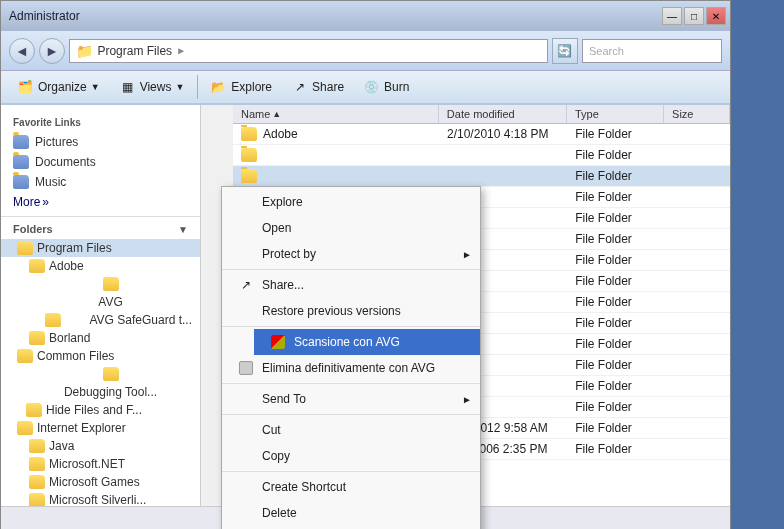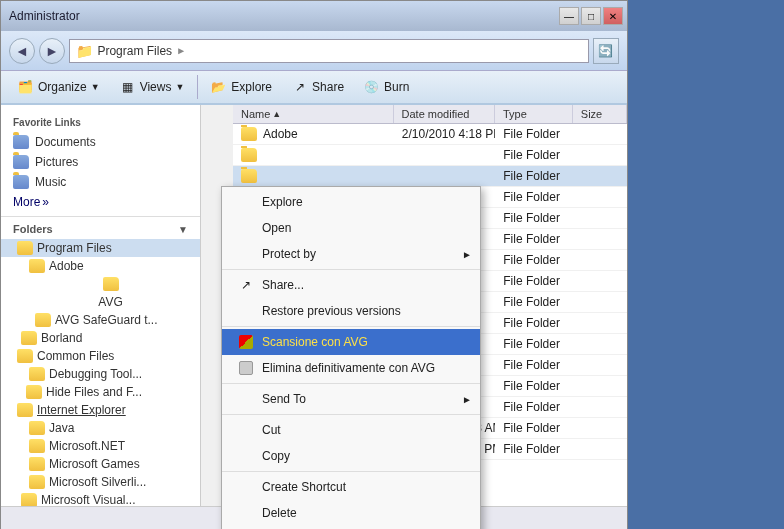--- a/index.html
+++ b/index.html
@@ -1,19 +1,19 @@
 <!DOCTYPE html>
 <html><head>
   <meta charset="utf-8">
   <style>
     * { margin: 0; padding: 0; box-sizing: border-box; }
     body { width: 784px; height: 529px; overflow: hidden; font-family: 'Segoe UI', Tahoma, sans-serif; font-size: 12px; background: #4a6fa5; position: relative; }
 
     
-    .window { width: 628px; height: 529px; background: #f0f0f0; border: 1px solid #888; position: relative; }
+    .window { width: 731px; height: 529px; background: #f0f0f0; border: 1px solid #888; position: relative; }
     .title-bar { background: linear-gradient(to bottom, #c8d8ee 0%, #a8b8d0 100%); height: 30px; display: flex; align-items: center; justify-content: space-between; padding: 0 4px 0 8px; }
     .title-text { font-size: 12px; color: #1a1a2e; font-weight: normal; }
     .window-controls { display: flex; gap: 2px; }
     .win-btn { width: 20px; height: 18px; border: 1px solid #aaa; display: flex; align-items: center; justify-content: center; font-size: 10px; cursor: pointer; background: linear-gradient(to bottom, #e8e8e8, #d0d0d0); }
     .win-btn.close { background: linear-gradient(to bottom, #f08080, #d06060); }
 
     
     .nav-bar { background: linear-gradient(to bottom, #dce8f8 0%, #c0d4ee 100%); height: 40px; display: flex; align-items: center; padding: 0 8px; gap: 4px; border-bottom: 1px solid #aac; }
     .nav-btn { width: 26px; height: 26px; background: linear-gradient(to bottom, #e8f0f8, #c8d8ec); border: 1px solid #9ab; border-radius: 14px; display: flex; align-items: center; justify-content: center; cursor: pointer; font-size: 14px; color: #446; }
     .address-bar { flex: 1; height: 24px; background: white; border: 1px solid #99a; display: flex; align-items: center; padding: 0 6px; font-size: 12px; }
@@ -57,21 +57,21 @@
     .file-cell { padding: 2px 8px; font-size: 12px; color: #222; display: flex; align-items: center; gap: 6px; overflow: hidden; white-space: nowrap; text-overflow: ellipsis; }
     .folder-icon-list { width: 16px; height: 14px; background: linear-gradient(to bottom, #ffe066, #f0c040); border-radius: 2px 4px 2px 2px; position: relative; display: inline-block; flex-shrink: 0; }
     .folder-icon-list::before { content: ''; position: absolute; top: -3px; left: 0; width: 6px; height: 3px; background: #f0c040; border-radius: 2px 2px 0 0; }
 
     
     .status-bar { height: 24px; background: #e8e8f0; border-top: 1px solid #ccc; display: flex; align-items: center; padding: 0 12px; font-size: 11px; color: #444; }
 
     
     .context-menu { position: absolute; top: 185px; left: 220px; width: 260px; background: #f8f8f8; border: 1px solid #aaa; box-shadow: 3px 3px 8px rgba(0,0,0,0.3); z-index: 100; padding: 2px 0; }
     .cm-item { padding: 5px 16px; font-size: 12px; color: #222; cursor: pointer; display: flex; align-items: center; gap: 8px; position: relative; }
-    .cm-item.highlighted { background: #3b6fcc; color: #fde047; }
+    .cm-item.highlighted { background: #3b6fcc; color: #ffffff; margin-left: 32px; }
     .cm-separator { height: 1px; background: #ddd; margin: 2px 0; }
     .cm-arrow { position: absolute; right: 8px; font-size: 10px; }
     .cm-icon { width: 16px; height: 16px; display: flex; align-items: center; justify-content: center; flex-shrink: 0; }
     .avg-icon { width: 14px; height: 14px; border-radius: 2px; background: linear-gradient(135deg, #e00 50%, #aa0 50%); }
     .avg-icon2 { width: 14px; height: 14px; border-radius: 2px; background: #ccc; border: 1px solid #999; }
 
     .blue-folder { background: linear-gradient(to bottom, #88aadd, #6688cc); }
   </style>
 </head>
 <body>
@@ -91,20 +91,23 @@
     <div class="nav-btn">◄</div>
     <div class="nav-btn">►</div>
     <div class="address-bar">
       <div class="address-path">
         <span style="font-size:14px;">📁</span>
         <span>Program Files</span>
         <span class="addr-arrow">►</span>
       </div>
     </div>
     <div class="refresh-btn">🔄</div>
+    <div class="search-box">
+      <span style="color:#aaa;">Search</span>
+    </div>
   </div>
 
   <div class="toolbar">
     <div class="toolbar-btn">
       <div class="toolbar-icon">🗂️</div>
       <span>Organize</span>
       <span style="font-size:9px;">▼</span>
     </div>
     <div class="toolbar-btn">
       <div class="toolbar-icon">▦</div>
@@ -125,25 +128,25 @@
       <span>Burn</span>
     </div>
   </div>
 
   <div class="main-content">
 
     <div class="sidebar">
       <div class="fav-header">Favorite Links</div>
       <div class="sidebar-item">
         <span class="folder-icon-sm blue-folder"></span>
-        <span>Documents</span>
+        <span>Pictures</span>
       </div>
       <div class="sidebar-item">
         <span class="folder-icon-sm blue-folder"></span>
-        <span>Pictures</span>
+        <span>Documents</span>
       </div>
       <div class="sidebar-item">
         <span class="folder-icon-sm blue-folder"></span>
         <span>Music</span>
       </div>
       <div class="more-link">
         <span>More</span>
         <span>»</span>
       </div>
       <div class="folders-header">
@@ -156,41 +159,41 @@
           <span>Program Files</span>
         </div>
         <div class="tree-item" style="padding-left:28px;">
           <span class="tree-folder"></span>
           <span>Adobe</span>
         </div>
         <div class="tree-item" style="padding-left:28px;flex-direction:column;">
           <span class="tree-folder"></span>
           <span>AVG</span>
         </div>
-        <div class="tree-item" style="padding-left:34px;">
+        <div class="tree-item" style="padding-left:44px;justify-content:space-between;">
           <span class="tree-folder"></span>
           <span>AVG SafeGuard t...</span>
         </div>
-        <div class="tree-item" style="padding-left:20px;">
+        <div class="tree-item" style="padding-left:28px;">
           <span class="tree-folder"></span>
           <span>Borland</span>
         </div>
         <div class="tree-item" style="">
           <span class="tree-folder"></span>
           <span>Common Files</span>
         </div>
-        <div class="tree-item" style="padding-left:28px;">
+        <div class="tree-item" style="padding-left:28px;flex-direction:column;">
           <span class="tree-folder"></span>
           <span>Debugging Tool...</span>
         </div>
         <div class="tree-item" style="padding-left:25px;">
           <span class="tree-folder"></span>
           <span>Hide Files and F...</span>
         </div>
-        <div class="tree-item" style="text-decoration:underline;">
+        <div class="tree-item" style="">
           <span class="tree-folder"></span>
           <span>Internet Explorer</span>
         </div>
         <div class="tree-item" style="padding-left:28px;">
           <span class="tree-folder"></span>
           <span>Java</span>
         </div>
         <div class="tree-item" style="padding-left:28px;">
           <span class="tree-folder"></span>
           <span>Microsoft.NET</span>

